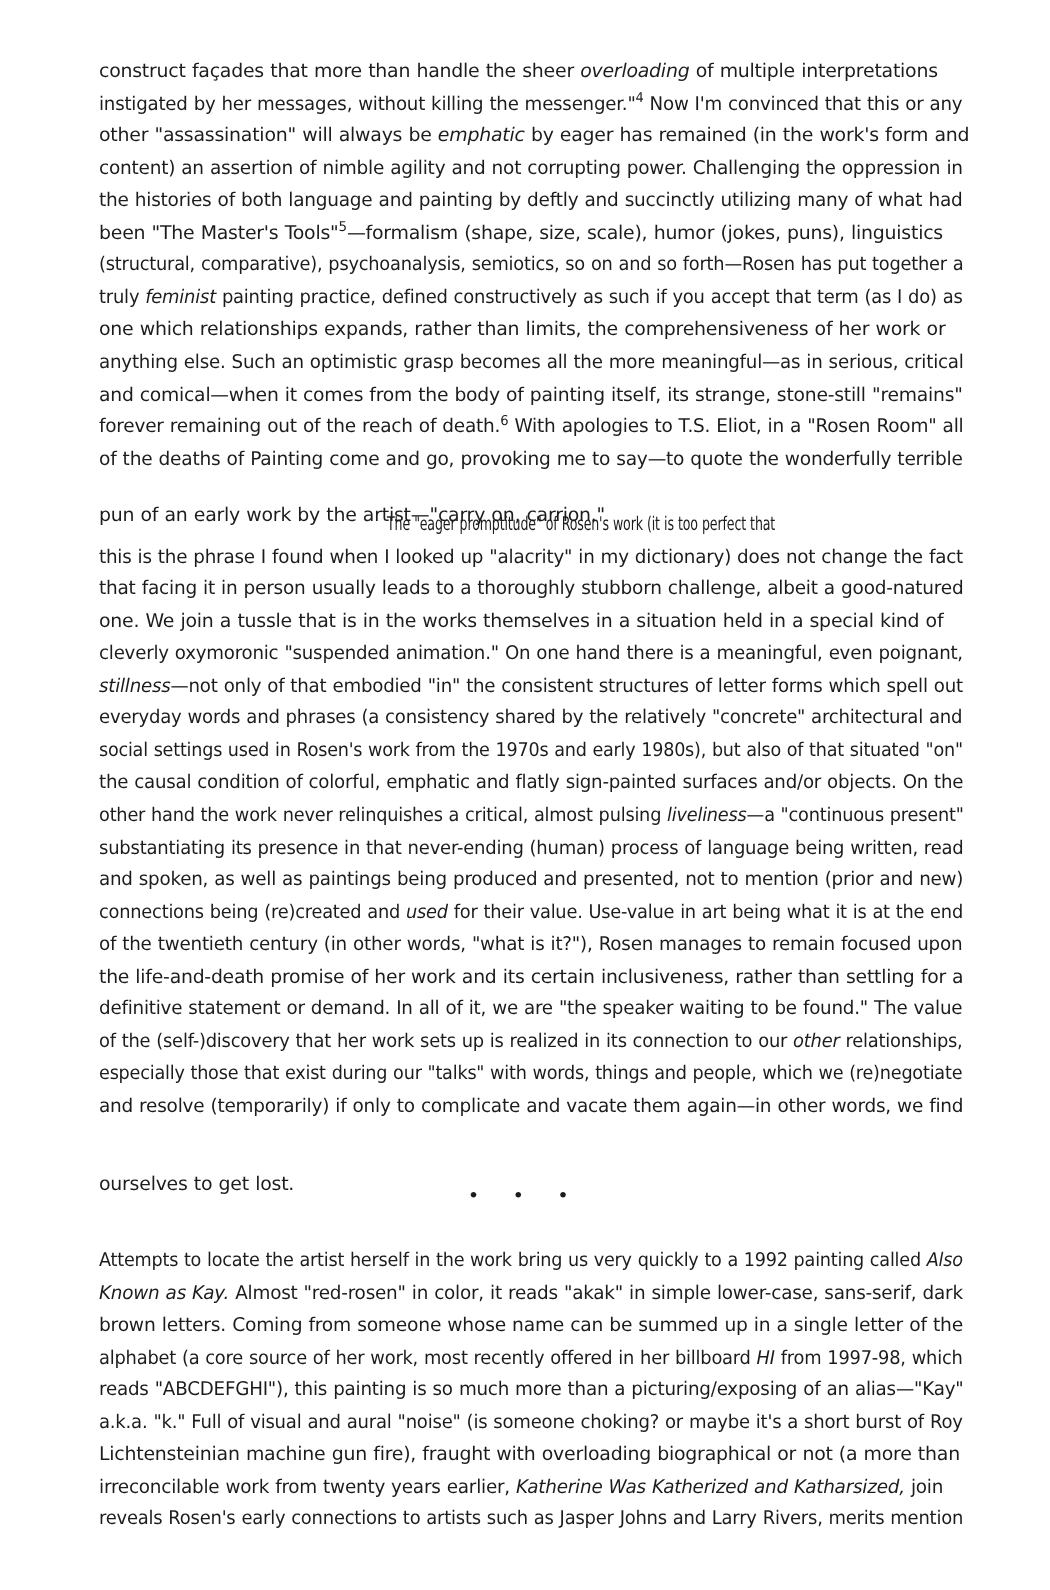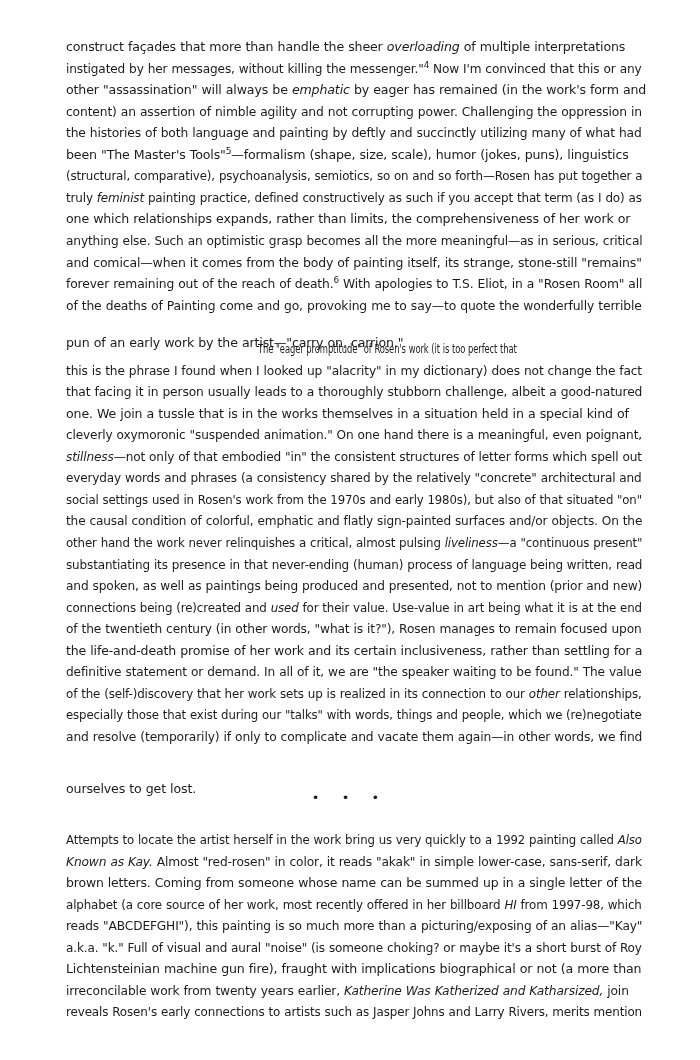--- a/index.html
+++ b/index.html
@@ -90,17 +90,17 @@
       <div class="line" style="top: 750.45px; margin-top: 31px;"><span>ourselves to get lost.</span></div>
     </div>
   <div class="separator" style="top:790px;">• • •</div>
   <div id="p3">
       <div class="line" style="top: 832px; transform-origin: left top; transform: scaleX(0.932);"><span>Attempts to locate the artist herself in the work bring us very quickly to a 1992 painting called </span><i>Also</i></div>
       <div class="line" style="top: 853.55px; transform-origin: left top; transform: scaleX(0.973);"><i>Known as Kay.</i><span> Almost "red-rosen" in color, it reads "akak" in simple lower-case, sans-serif, dark</span></div>
       <div class="line" style="top: 875.1px; transform-origin: left top; transform: scaleX(0.988);"><span>brown letters. Coming from someone whose name can be summed up in a single letter of the</span></div>
       <div class="line" style="top: 896.65px; transform-origin: left top; transform: scaleX(0.9443);"><span>alphabet (a core source of her work, most recently offered in her billboard </span><i>HI</i><span> from 1997-98, which</span></div>
       <div class="line" style="top: 918.2px; transform-origin: left top; transform: scaleX(0.9681);"><span>reads "ABCDEFGHI"), this painting is so much more than a picturing/exposing of an alias—"Kay"</span></div>
       <div class="line" style="top: 939.75px; transform-origin: left top; transform: scaleX(0.9552);"><span>a.k.a. "k." Full of visual and aural "noise" (is someone choking? or maybe it's a short burst of Roy</span></div>
-      <div class="line" style="top: 961.3px;"><span>Lichtensteinian machine gun fire), fraught with implications biographical or not (a more than</span></div>
+      <div class="line" style="top: 961.3px;"><span>Lichtensteinian machine gun fire), fraught with overloading biographical or not (a more than</span></div>
       <div class="line" style="top: 982.85px; transform-origin: left top; transform: scaleX(0.973);"><span>irreconcilable work from twenty years earlier, </span><i>Katherine Was Katherized and Katharsized,</i><span> join</span></div>
       <div class="line" style="top: 1004.4px; transform-origin: left top; transform: scaleX(0.9489);"><span>reveals Rosen's early connections to artists such as Jasper Johns and Larry Rivers, merits mention</span></div>
     </div>
 </div>
 
 </body></html>

